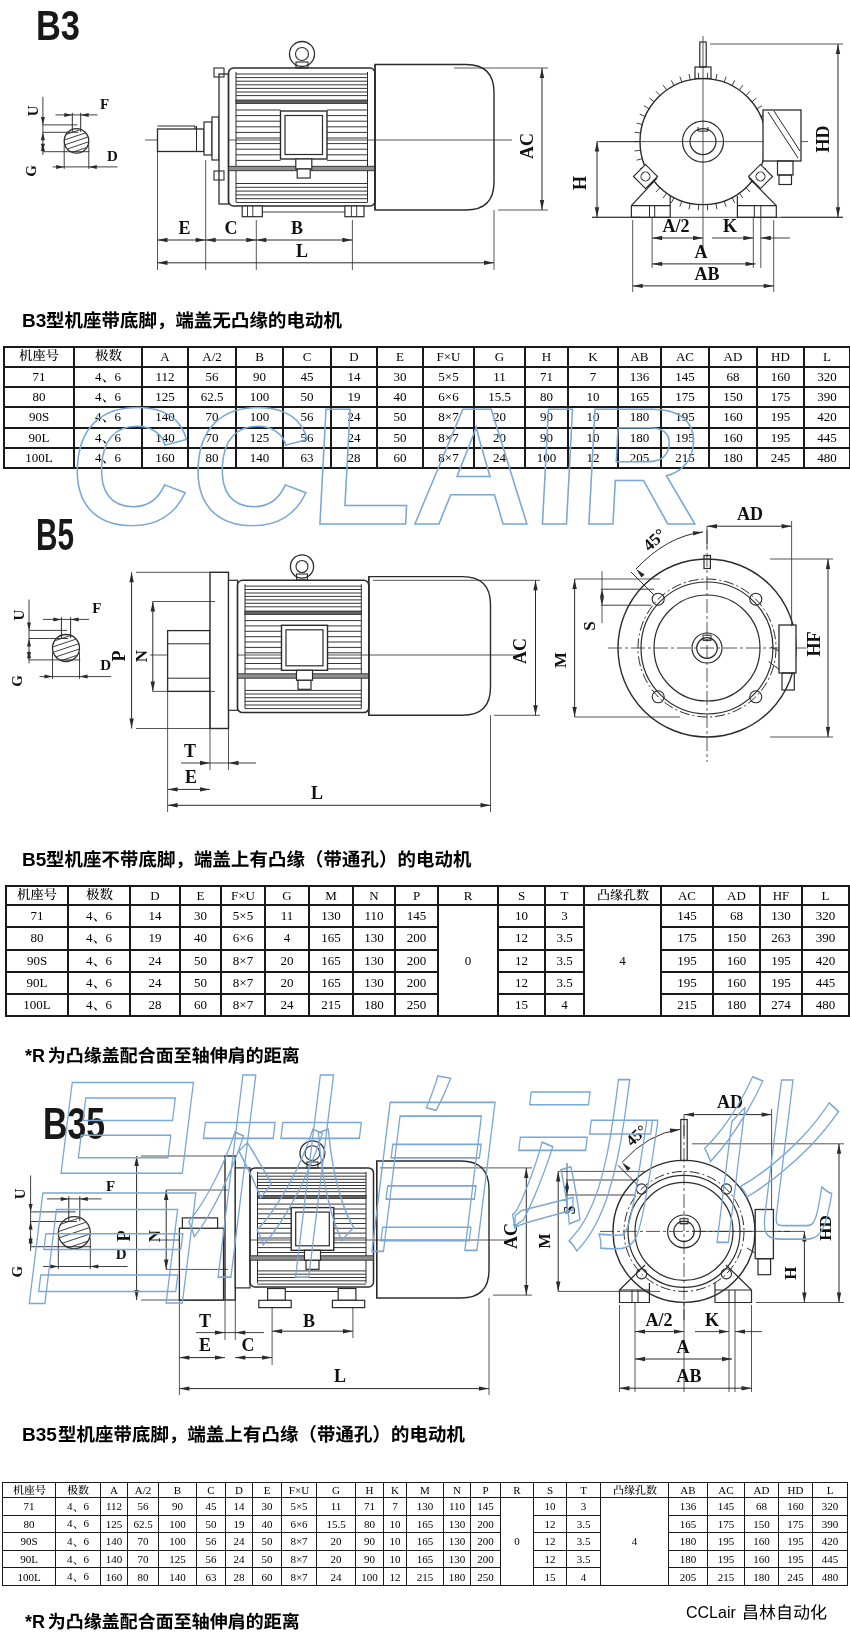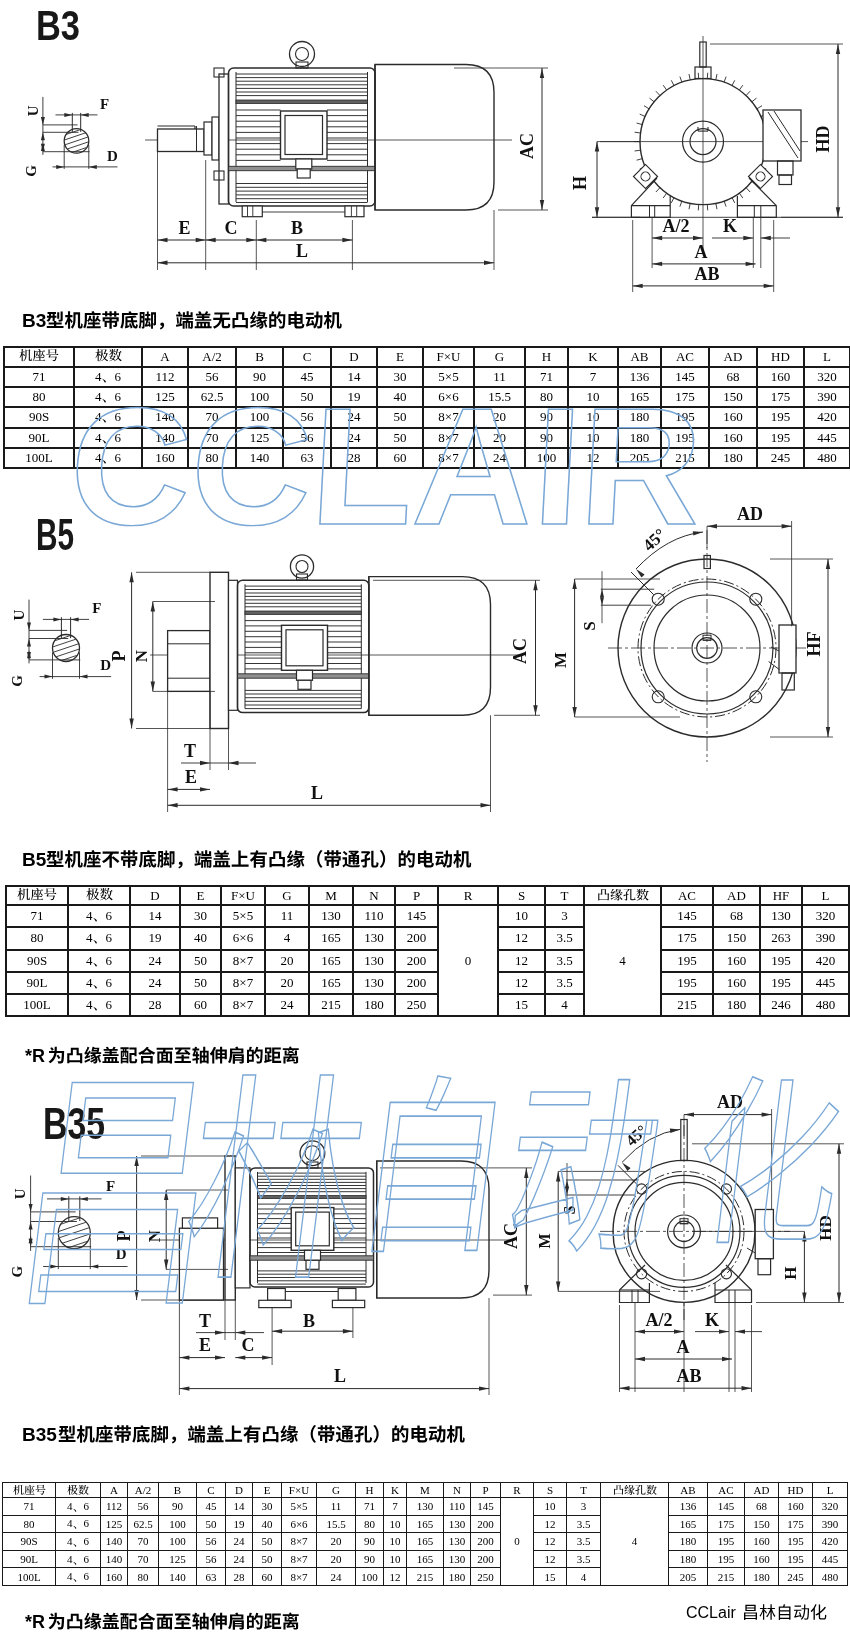--- a/index.html
+++ b/index.html
@@ -1318,21 +1318,21 @@
           <td style="border:2px solid #191919;padding:0;overflow:hidden">60</td>
           <td style="border:2px solid #191919;padding:0;overflow:hidden">8×7</td>
           <td style="border:2px solid #191919;padding:0;overflow:hidden">24</td>
           <td style="border:2px solid #191919;padding:0;overflow:hidden">215</td>
           <td style="border:2px solid #191919;padding:0;overflow:hidden">180</td>
           <td style="border:2px solid #191919;padding:0;overflow:hidden">250</td>
           <td style="border:2px solid #191919;padding:0;overflow:hidden">15</td>
           <td style="border:2px solid #191919;padding:0;overflow:hidden">4</td>
           <td style="border:2px solid #191919;padding:0;overflow:hidden">215</td>
           <td style="border:2px solid #191919;padding:0;overflow:hidden">180</td>
-          <td style="border:2px solid #191919;padding:0;overflow:hidden">246</td>
+          <td style="border:2px solid #191919;padding:0;overflow:hidden">274</td>
           <td style="border:2px solid #191919;padding:0;overflow:hidden">480</td>
         </tr>
       </tbody>
     </table>
 
 <table style="position:absolute;left:2px;top:1482px;border-collapse:collapse;table-layout:fixed;width:845px;font-family:'Liberation Serif',serif;font-size:11px;text-align:center;color:#000;">
       <colgroup>
         <col style="width:53px">
         <col style="width:45px">
         <col style="width:27px">

